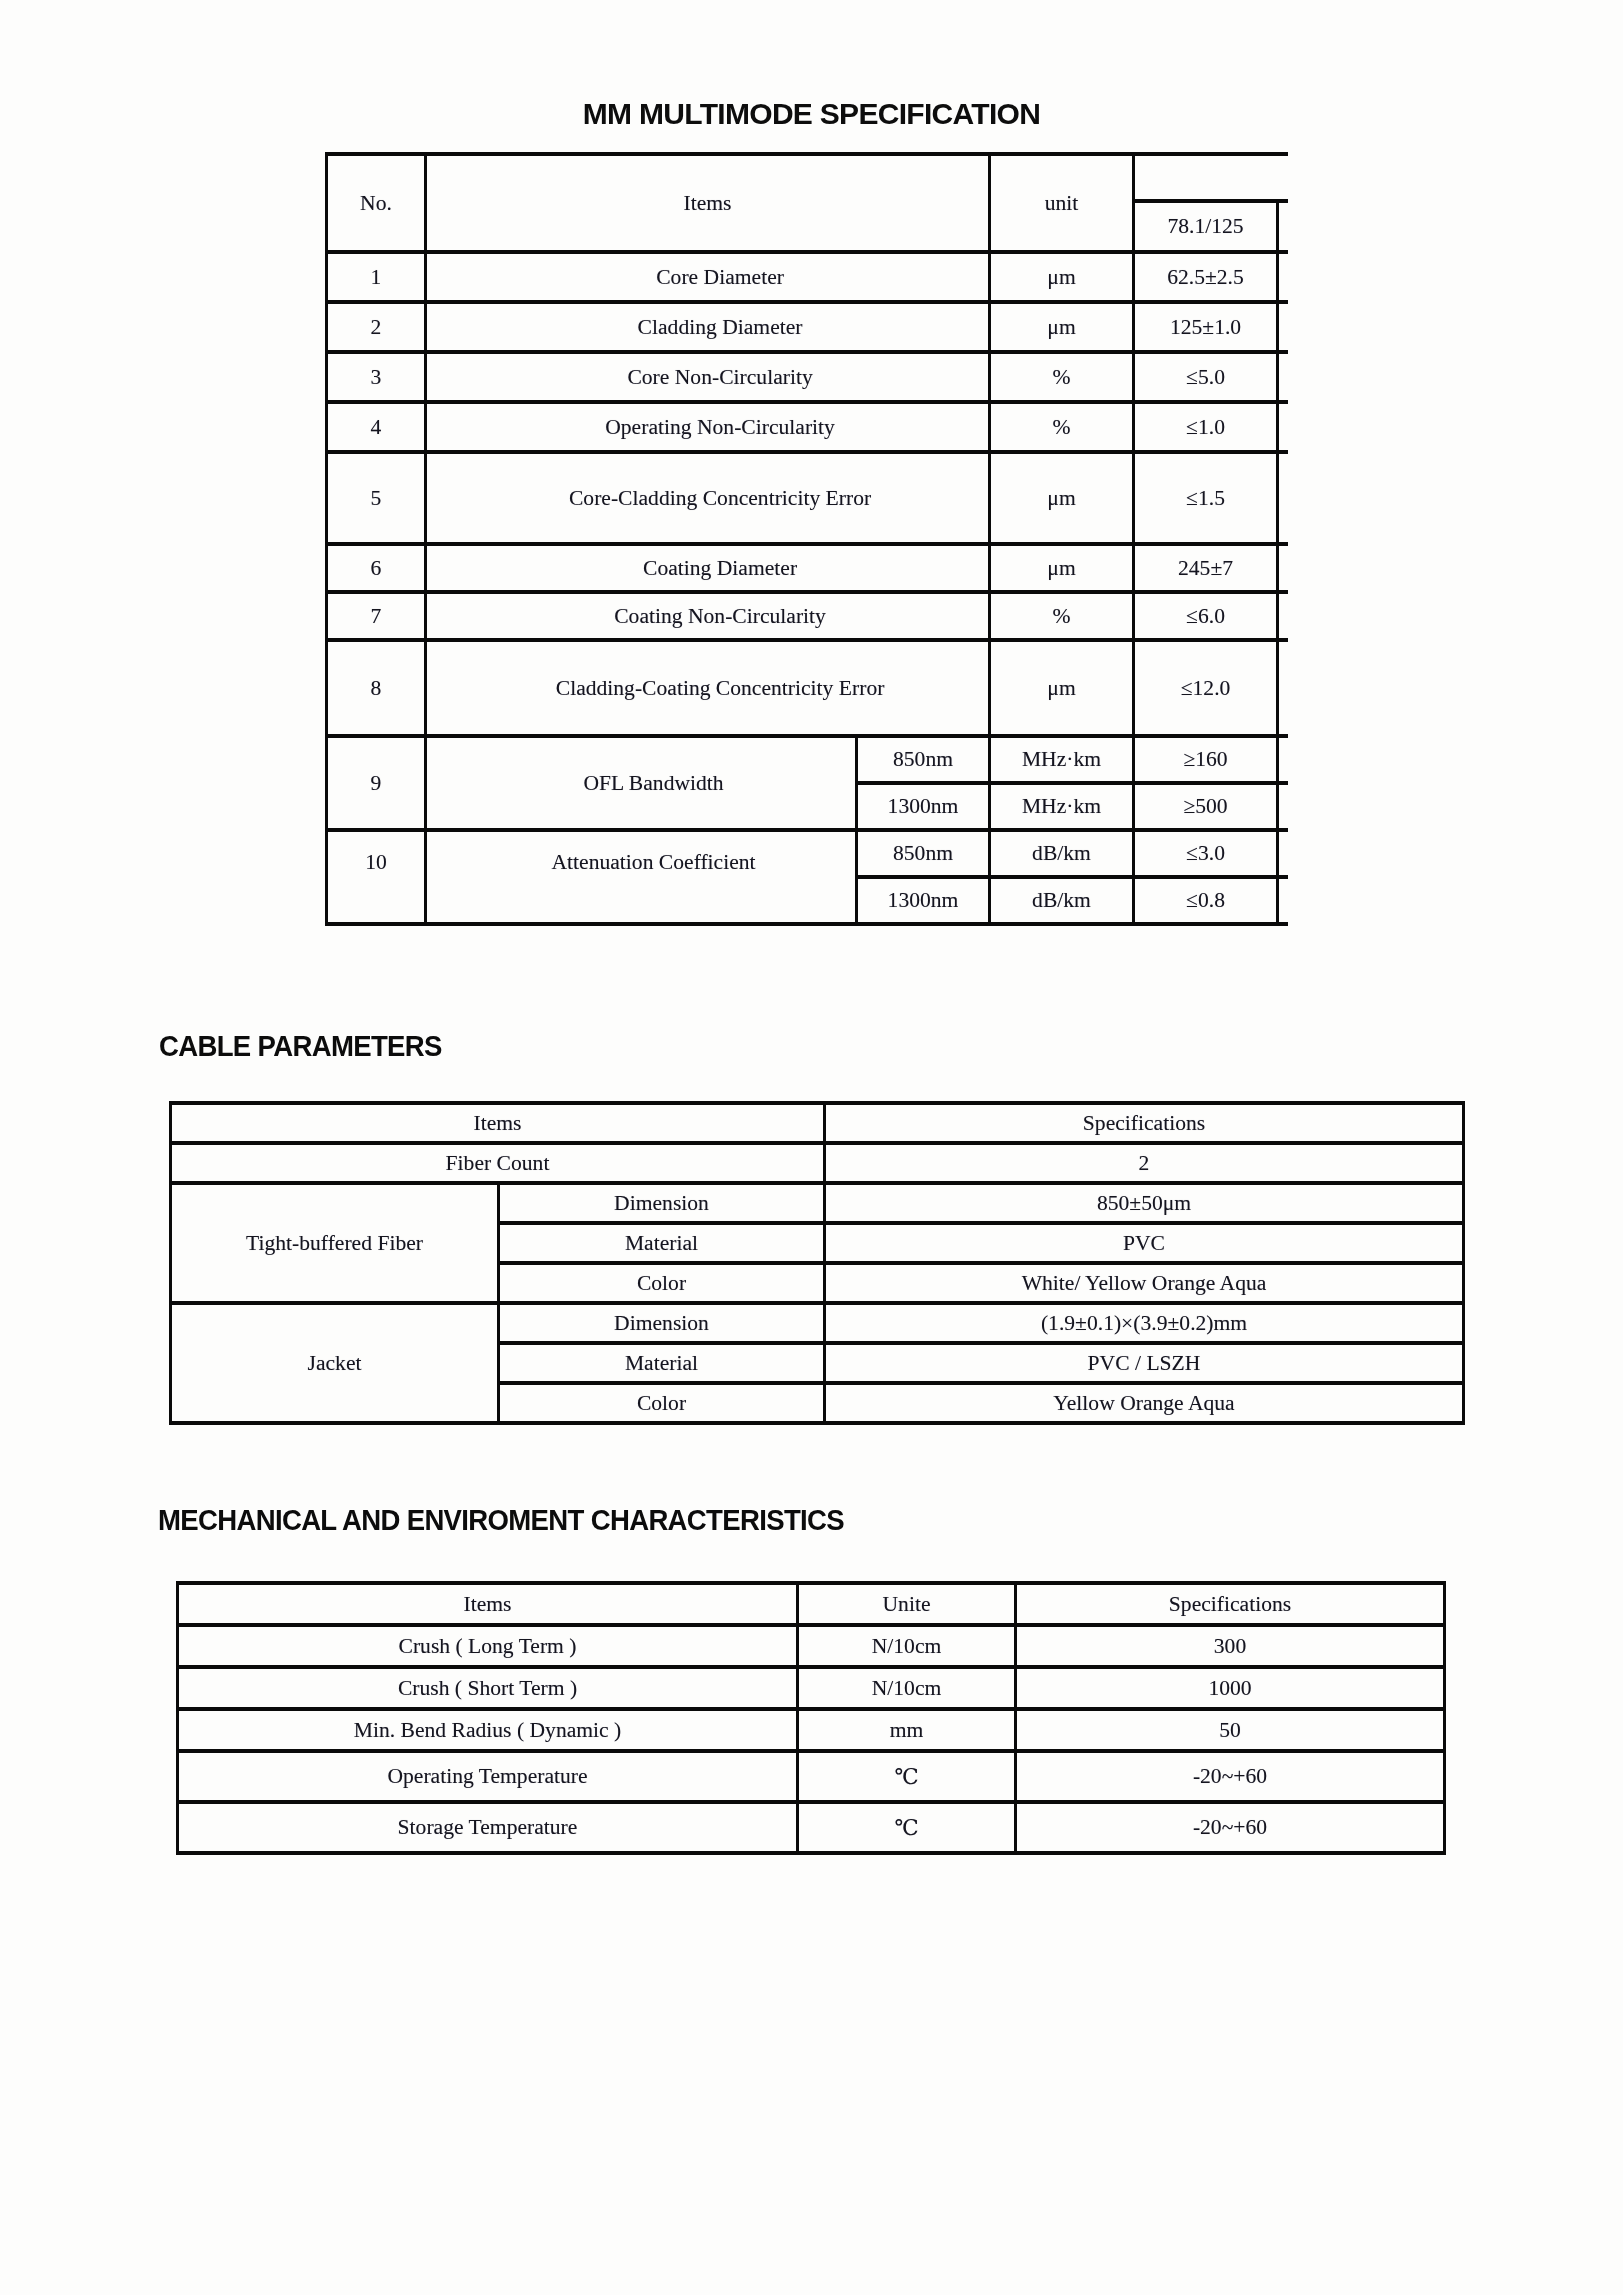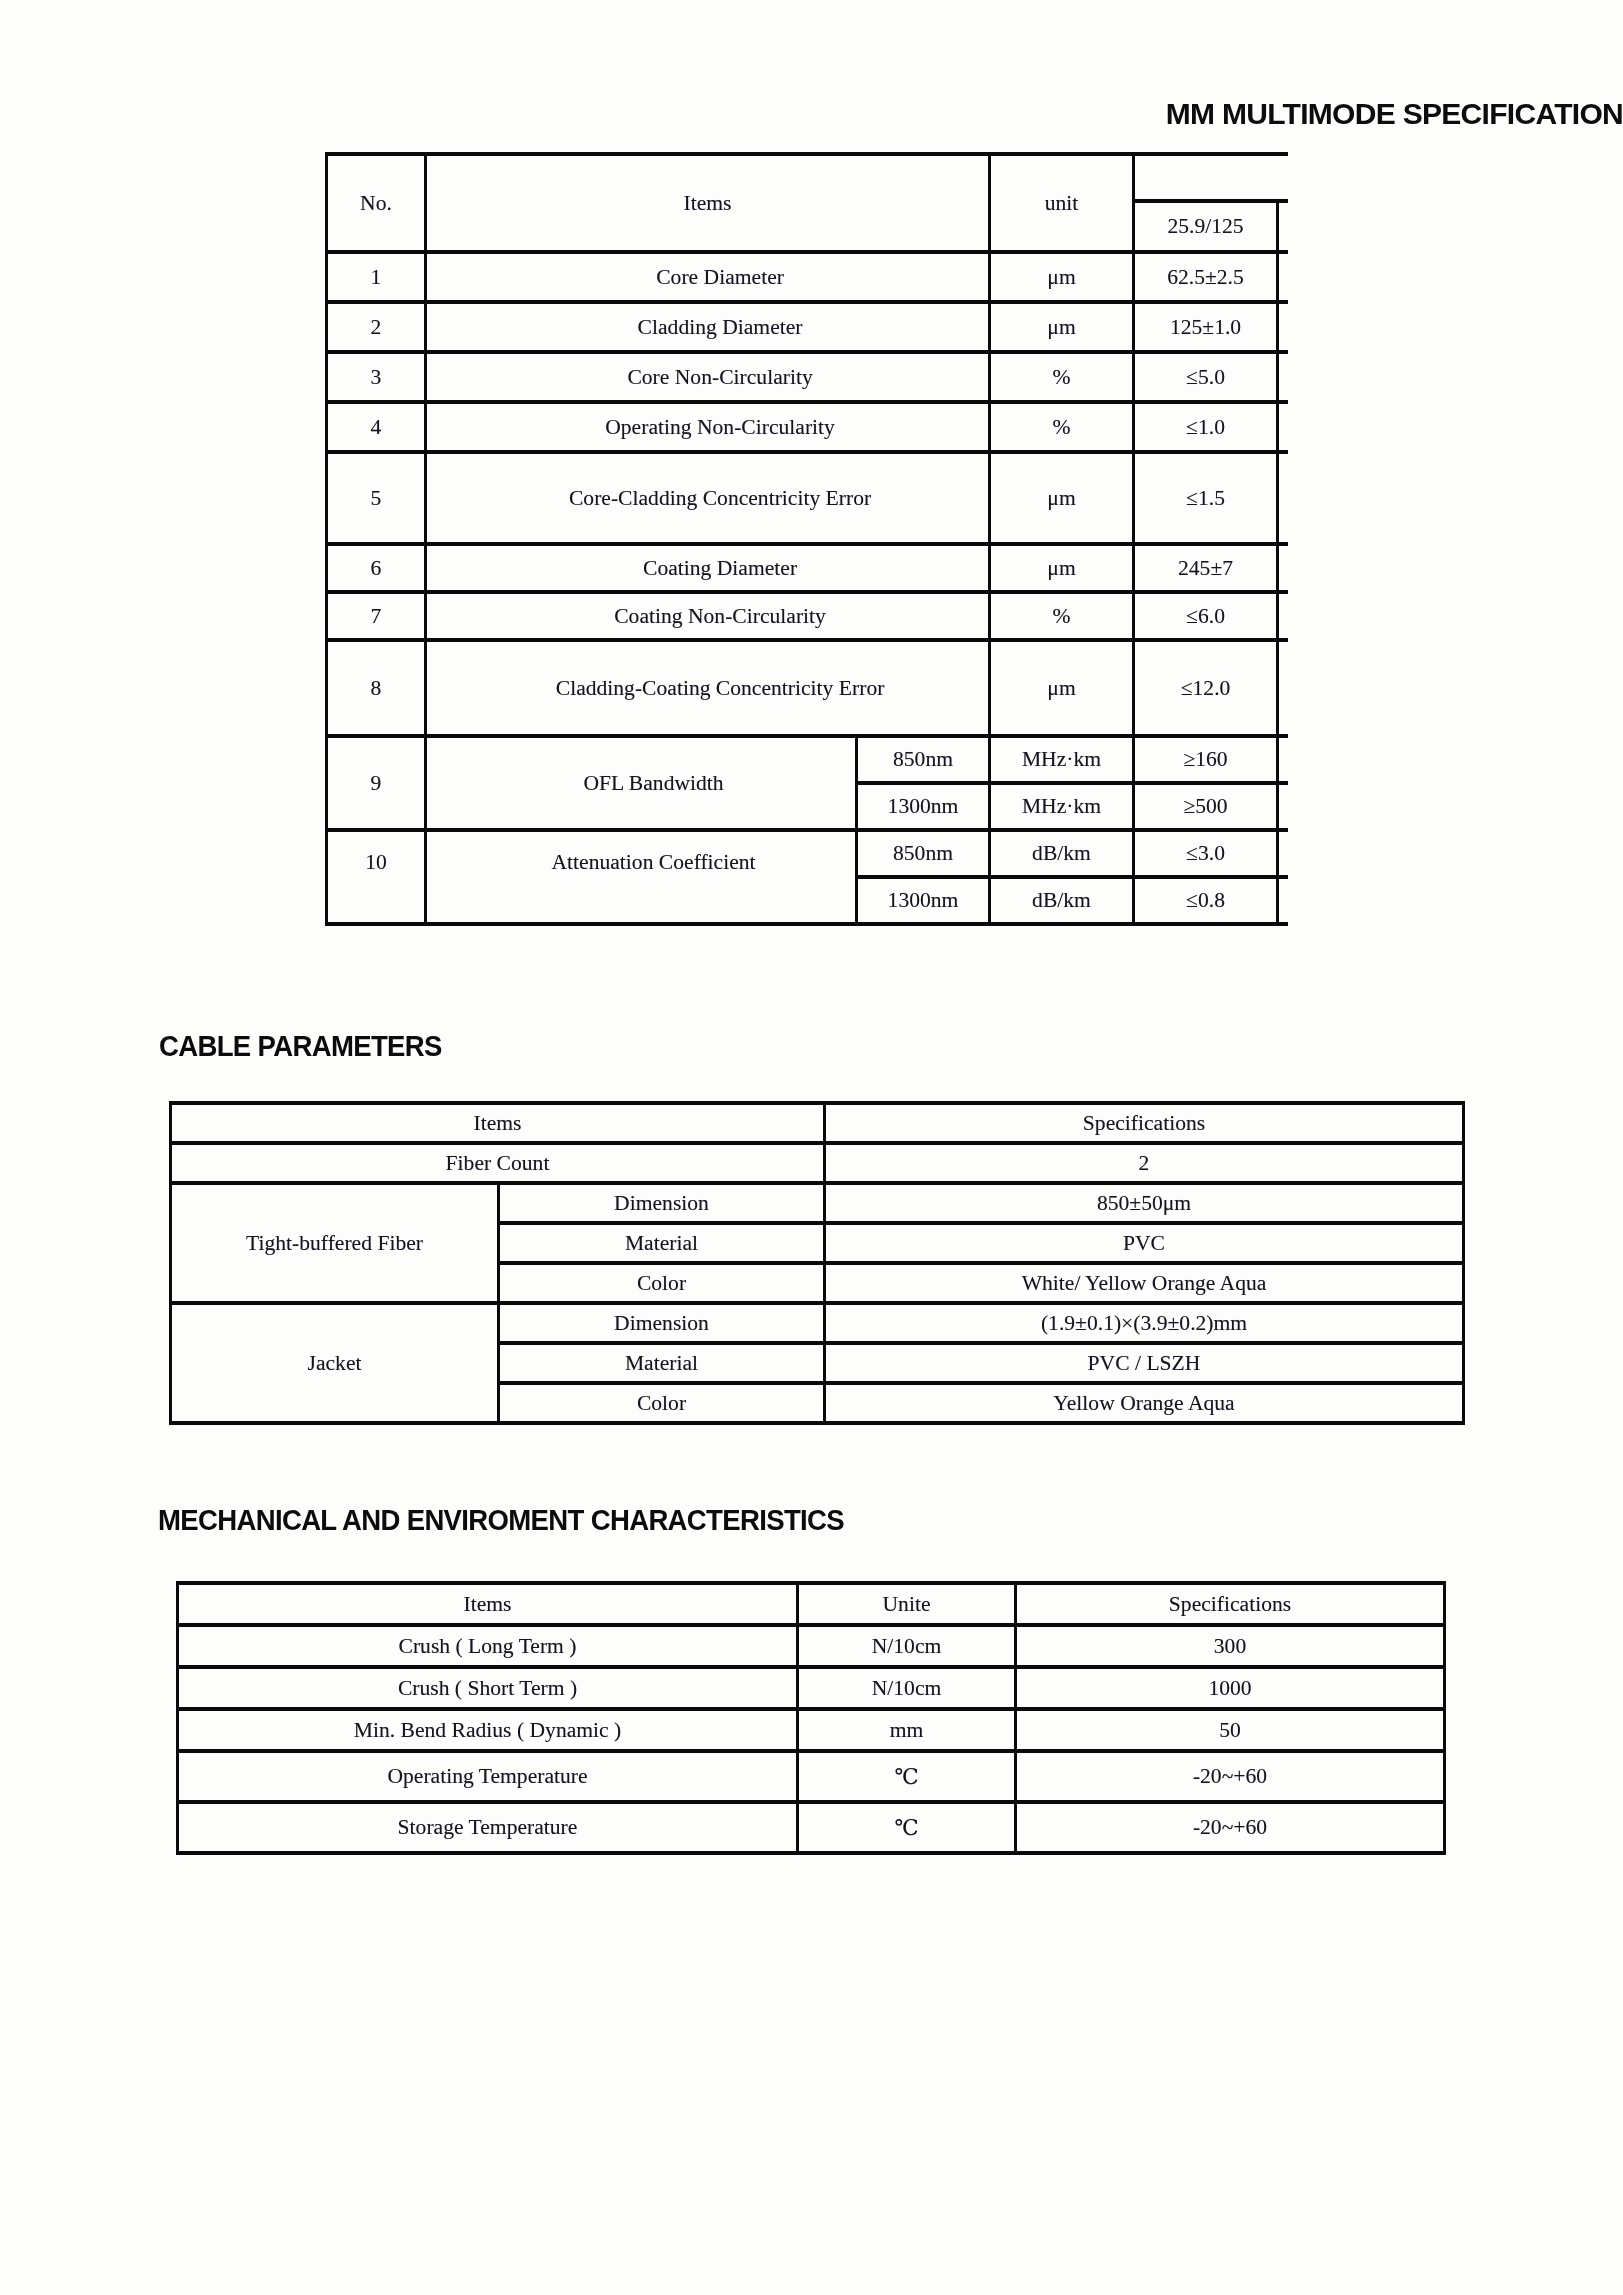--- a/index.html
+++ b/index.html
@@ -8,21 +8,21 @@
     width:1623px;
     height:2295px;
     background:#fdfdfc;
     font-family:"Liberation Serif","DejaVu Serif",serif;
     color:#15151f;
     overflow:hidden;
   }
   .doc-title{
     position:absolute;
     top:97px; left:0; width:1623px;
-    text-align:right;
+    text-align:center;
     font-family:"Liberation Sans","DejaVu Sans",sans-serif;
     font-weight:bold;
     font-size:30px;
     letter-spacing:-0.7px;
     color:#0d0d0d;
   }
   .section-heading{
     position:absolute;
     font-family:"Liberation Sans","DejaVu Sans",sans-serif;
     font-weight:bold;
@@ -94,21 +94,21 @@
           <col class="c-cut">
       </colgroup>
       <tbody>
           <tr class="hA">
         <td rowspan="2">No.</td>
         <td rowspan="2" colspan="2">Items</td>
         <td rowspan="2">unit</td>
         <td colspan="2"></td>
       </tr>
       <tr class="hB">
-        <td>25.9/125</td>
+        <td>78.1/125</td>
         <td></td>
       </tr>
 
       <tr class="r-s">
         <td>1</td>
         <td colspan="2" class="left-cell">Core Diameter</td>
         <td>μm</td>
         <td>62.5±2.5</td>
         <td></td>
       </tr>

